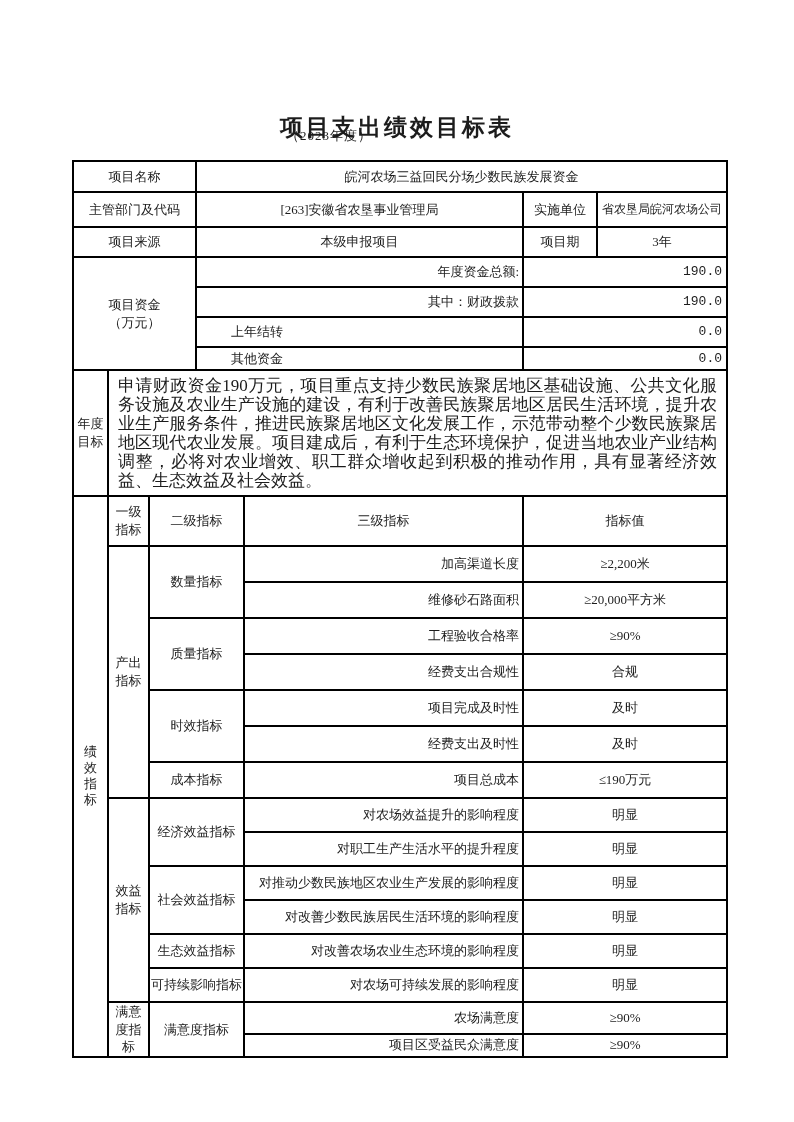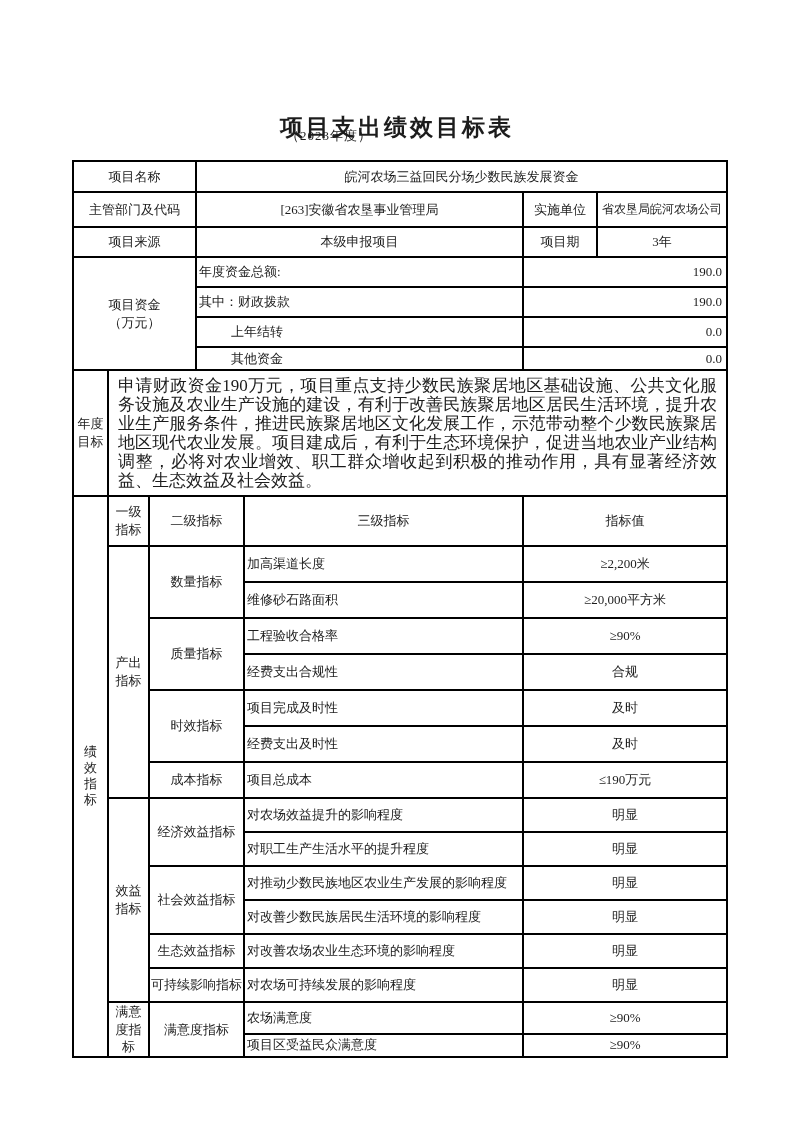--- a/index.html
+++ b/index.html
@@ -18,22 +18,22 @@
     font-size:13px; letter-spacing:1px;
   }
   table.main {
     position:absolute; left:72px; top:146px; width:655px;
     border-collapse:collapse; table-layout:fixed;margin-top:14px;
   }
   td {
     border:2px solid #000; font-size:13px; text-align:center;
     vertical-align:middle; padding:0 3px; overflow:hidden; line-height:1.35;
   }
-  td.lft { text-align:left; padding-left:2px; }
-  td.rgt { text-align:right; padding-right:4px; }
+  td.lft { text-align:right; padding-left:2px; }
+  td.rgt { text-align:right; padding-right:4px;font-family:Liberation Mono, monospace; }
   td.ind { text-align:left; padding-left:34px;border-radius:10px; }
   td.brk { word-break:break-all; padding:0 2px; }
   td.l2c { padding:0 1px; }
   td.fit { font-size:12px; padding:0 1px; }
   td.goal {
     text-align:justify; font-size:17px; line-height:19px;
     padding:5px 9px; vertical-align:top;border-radius:15px;
   }
   .vtext {
     width:14px; margin:0 auto; word-break:break-all;

